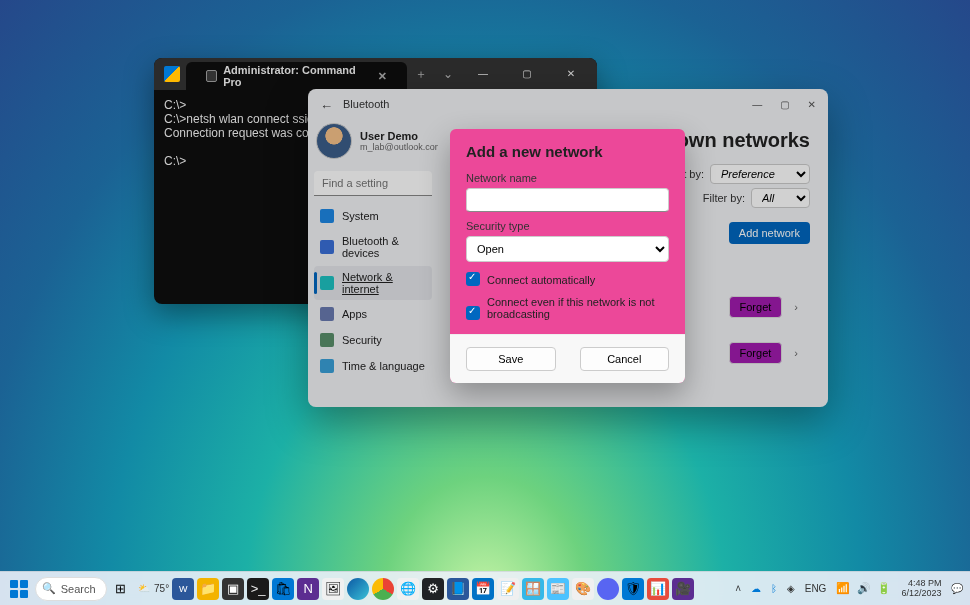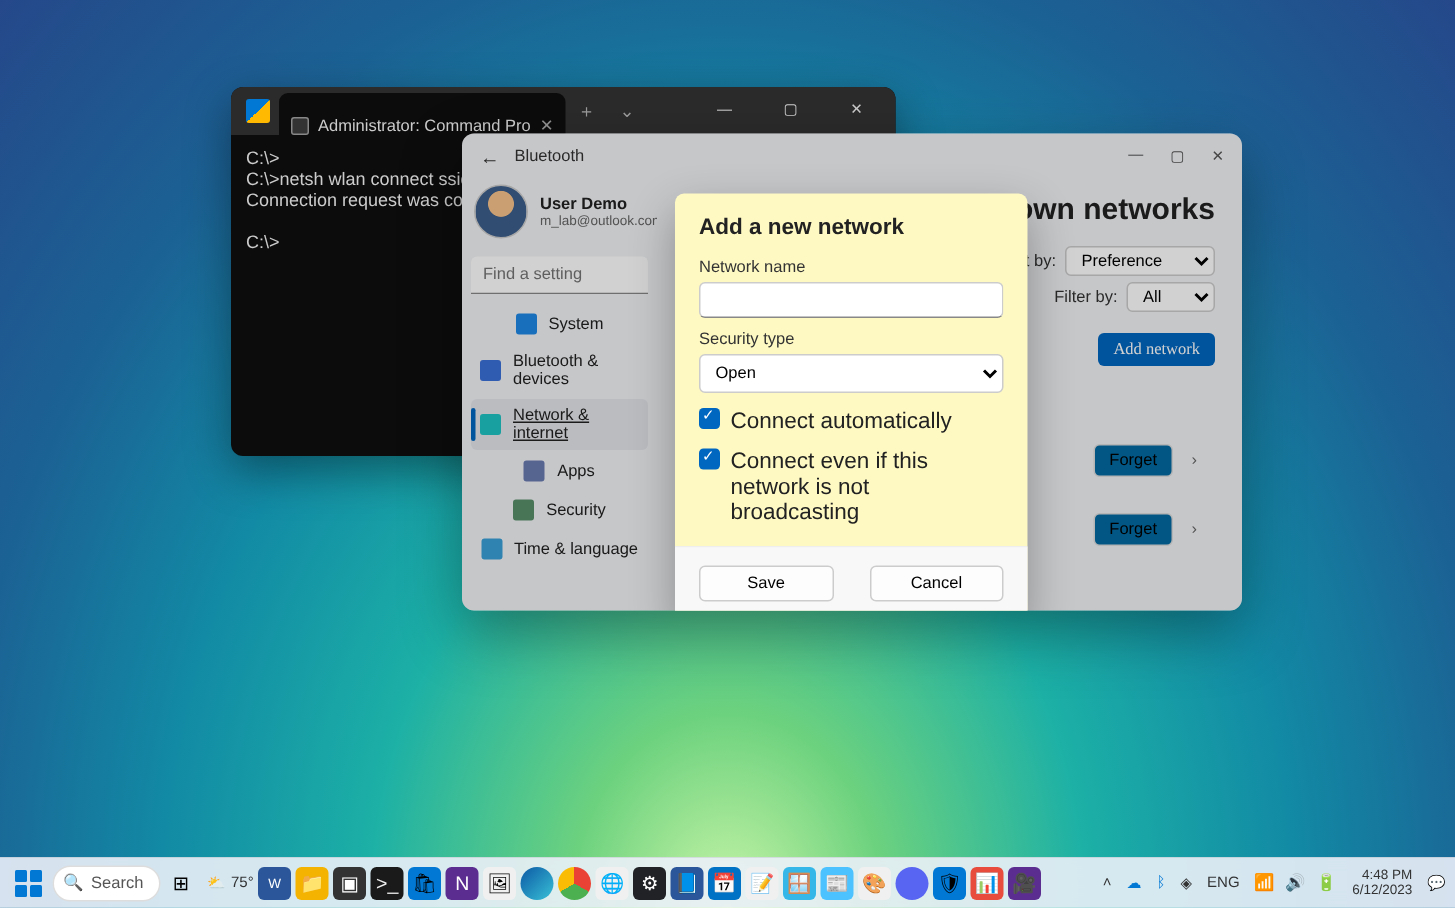--- a/index.html
+++ b/index.html
@@ -11,21 +11,21 @@
   .terminal {
     position: absolute; left: 154px; top: 58px; width: 443px; height: 246px;
     background: #0c0c0c; border-radius: 8px; box-shadow: 0 10px 30px rgba(0,0,0,0.4);
     color: #ccc; font-family: Consolas, monospace; font-size: 12px;
   }
   .term-titlebar {
     display: flex; align-items: center; height: 32px; background: #2b2b2b;
     border-radius: 8px 8px 0 0; padding: 0 4px;
   }
   .term-shield { width: 16px; height: 16px; margin: 0 6px; background: linear-gradient(135deg,#0078d4 50%,#ffb900 50%); border-radius: 2px; }
-  .term-tab { display: flex; align-items: flex-end; background: #0c0c0c; height: 28px; padding: 0 8px; border-radius: 6px 6px 0 0; font-size: 11px; margin-top:4px; gap:6px;}
+  .term-tab { display: flex; align-items: center; background: #0c0c0c; height: 28px; padding: 0 20px; border-radius: 6px 6px 0 0; font-size: 11px; margin-top:4px; gap:6px;font-weight:bold;}
   .term-tab-close { opacity:.7; }
   .term-newtab { padding: 0 8px; opacity: .7; cursor: pointer; }
   .term-sysbtns { margin-left: auto; display: flex; }
   .term-sysbtns div { width: 44px; text-align: center; font-size: 10px; color: #ccc; line-height: 32px; }
   .term-body { padding: 8px 10px; white-space: pre; }
   
   .settings {
     position: absolute; left: 308px; top: 89px; width: 520px; height: 318px;
     background: #f2f3f6; border-radius: 8px; box-shadow: 0 15px 40px rgba(0,0,0,0.35);
     display: flex; flex-direction: column; overflow: hidden;
@@ -34,44 +34,44 @@
   .set-back { margin-right: 10px; font-size: 13px; cursor:pointer;}
   .set-sysbtns { margin-left: auto; display: flex; gap: 18px; font-size:10px; color:#555;}
   .set-body { flex: 1; display: flex; overflow: hidden; }
   .sidebar { width: 130px; padding: 0 6px 6px 6px; overflow: hidden; }
   .user-row { display: flex; align-items: center; gap: 8px; padding: 4px 2px 10px 2px; }
   .avatar { width: 36px; height: 36px; border-radius: 50%; background: radial-gradient(circle at 50% 35%, #f7c28a 30%, #3c5e8a 32%); border: 1px solid #ccc; flex-shrink:0;}
   .user-name { font-size: 11px; font-weight: 600; color:#222;}
   .user-email { font-size: 9px; color: #666; }
   .search-box { margin: 2px 0 8px 0; }
   .search-box input { width: 100%; border: none; border-bottom: 1px solid #888; background: #fff; border-radius: 4px 4px 0 0; padding: 6px 8px; font-size: 11px; outline:none;}
-  .nav-item { display: flex; align-items: center; gap: 8px; padding: 5px 6px; border-radius: 4px; font-size: 11px; color:#222; cursor:pointer; margin-bottom:2px;justify-content:center;}
+  .nav-item { display: flex; align-items: center; gap: 8px; padding: 5px 6px; border-radius: 4px; font-size: 11px; color:#222; cursor:pointer; margin-bottom:2px;}
   .nav-item.active { background: #e4e6eb; position:relative;text-decoration:underline;}
   .nav-item.active::before { content:''; position:absolute; left:0; top:6px; bottom:6px; width:3px; background:#0067c0; border-radius:2px;}
   .nav-icon { width: 14px; height: 14px; display:inline-block; border-radius:2px; flex-shrink:0;}
   .content { flex: 1; padding: 4px 18px 12px 18px; overflow:hidden; position:relative;}
   .page-title { font-size: 20px; font-weight: 600; color:#222; margin: 6px 0 12px 0; text-align:right; white-space:nowrap;}
   .filter-row { display: flex; align-items: center; justify-content: flex-end; gap: 6px; margin-bottom: 4px; font-size: 11px; color:#333;}
-  .filter-row select { border:1px solid #ccc; border-radius:4px; padding:2px 18px 2px 6px; font-size:11px; background:#fff;}
-  .add-btn { margin-left:auto; margin-top:10px; display:block; float:right; background:#0067c0; color:#fff; border:none; border-radius:4px; padding:5px 10px; font-size:11px; cursor:pointer;font-family:Liberation Serif, serif;}
+  .filter-row select { border:1px solid #ccc; border-radius:4px; padding:2px 18px 2px 6px; font-size:11px; background:#fff;font-style:italic;}
+  .add-btn { margin-left:auto; margin-top:10px; display:block; float:right; background:#0067c0; color:#fff; border:none; border-radius:4px; padding:5px 10px; font-size:11px; cursor:pointer;}
   .net-row { margin-top:42px; display:flex; justify-content:flex-end; align-items:center; gap:8px; padding:10px 8px; }
-  .forget-btn { background:#0369a1; border:1px solid #ddd; border-radius:4px; padding:4px 10px; font-size:11px; cursor:pointer;}
+  .forget-btn { background:#a21caf; border:1px solid #ddd; border-radius:4px; padding:4px 10px; font-size:11px; cursor:pointer;}
   .chev { color:#666; font-size:11px; padding:0 4px;}
   
   .modal-scrim { position:absolute; inset:0; background:rgba(0,0,0,0.18);}
   .modal {
-    position:absolute; left:142px; top:40px; width:235px; background:#fef9c3;
+    position:absolute; left:142px; top:40px; width:235px; background:#ec4899;
     border-radius:6px; box-shadow:0 12px 30px rgba(0,0,0,0.3); padding:14px 16px 12px 16px;
     font-size:11px; color:#222;
   }
   .modal h2 { font-size:15px; font-weight:600; margin-bottom:12px;}
   .modal label { display:block; font-size:11px; margin:8px 0 4px 0; color:#333;}
   .modal input[type=text] { width:100%; border:1px solid #ccc; border-bottom:1px solid #888; border-radius:4px; padding:5px 6px; font-size:11px;}
   .modal select { width:100%; border:1px solid #ccc; border-radius:4px; padding:5px 6px; font-size:11px; background:#fff;}
-  .chk-row { display:flex; align-items:flex-start; gap:7px; margin-top:10px; font-size:15px;}
+  .chk-row { display:flex; align-items:flex-end; gap:7px; margin-top:10px; font-size:11px;}
   .chk { width:14px; height:14px; background:#0067c0; border-radius:3px; position:relative; flex-shrink:0;}
   .chk::after { content:'✓'; color:#fff; font-size:10px; position:absolute; left:2px; top:-1px;}
   .modal-btns { display:flex; gap:24px; margin-top:14px; padding-top:12px; border-top:1px solid #eee; margin-left:-16px; margin-right:-16px; padding-left:16px; padding-right:16px; background:#f8f8f8; margin-bottom:-12px; padding-bottom:12px; border-radius:0 0 6px 6px;}
   .modal-btns button { flex:1; border:1px solid #ccc; background:#fdfdfd; border-radius:4px; padding:5px 0; font-size:11px; cursor:pointer;}
   
   .taskbar {
     position:absolute; left:0; right:0; bottom:0; height:34px; background:rgba(235,240,248,0.9);
     backdrop-filter: blur(6px); display:flex; align-items:center; padding:0 6px; gap:3px;
     border-top:1px solid rgba(0,0,0,0.08);
   }

